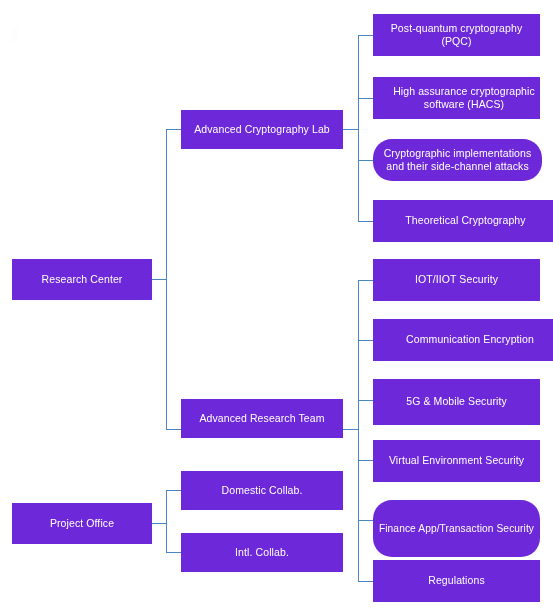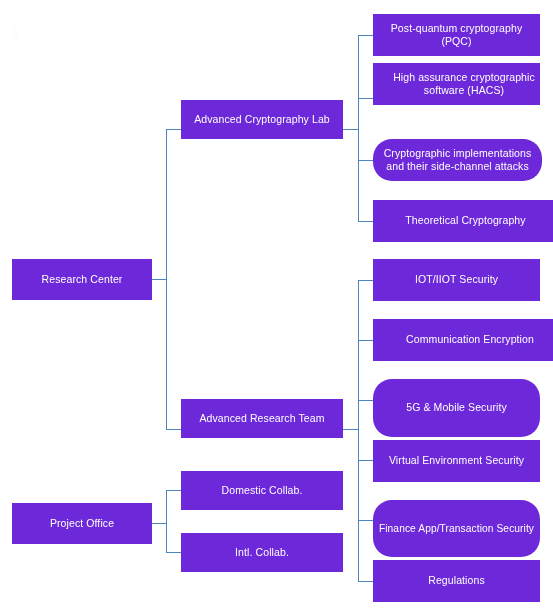--- a/index.html
+++ b/index.html
@@ -85,41 +85,41 @@
 
   <div class="connector h" style="left:152px; top:523px; width:15px;"></div>
   <div class="connector v" style="left:166px; top:490px; height:63px;"></div>
   <div class="connector h" style="left:166px; top:490px; width:16px;"></div>
   <div class="connector h" style="left:166px; top:552px; width:16px;"></div>
 
   <div class="node" style="left:12px; top:259px; width:140px; height:41px;">Research Center</div>
 
   <div class="node" style="left:12px; top:503px; width:140px; height:41px;">Project Office</div>
 
-  <div class="node" style="left:181px; top:100px; width:162px; height:39px;">Advanced Cryptography Lab</div>
+  <div class="node" style="left:181px; top:110px; width:162px; height:39px;">Advanced Cryptography Lab</div>
 
   <div class="node" style="left:181px; top:399px; width:162px; height:39px;">Advanced Research Team</div>
 
   <div class="node" style="left:181px; top:471px; width:162px; height:39px;">Domestic Collab.</div>
 
   <div class="node" style="left:181px; top:533px; width:162px; height:39px;">Intl. Collab.</div>
 
   <div class="node" style="left:373px; top:14px; width:167px; height:42px;">Post-quantum cryptography (PQC)</div>
 
-  <div class="node" style="left:373px; top:63px; width:167px; height:42px;padding-left:17px;">High assurance cryptographic software (HACS)</div>
+  <div class="node" style="left:373px; top:77px; width:167px; height:42px;padding-left:17px;">High assurance cryptographic software (HACS)</div>
 
   <div class="node" style="left:373px; top:139px; width:169px; height:42px;border-radius:19px;">Cryptographic implementations and their side-channel attacks</div>
 
   <div class="node" style="left:373px; top:200px; width:185px; height:42px;">Theoretical Cryptography</div>
 
   <div class="node" style="left:373px; top:259px; width:167px; height:42px;">IOT/IIOT Security</div>
 
   <div class="node" style="left:373px; top:319px; width:194px; height:42px;">Communication Encryption</div>
 
-  <div class="node" style="left:373px; top:379px; width:167px; height:58px;border-radius:19px;">5G &amp; Mobile Security</div>
+  <div class="node" style="left:373px; top:379px; width:167px; height:46px;">5G &amp; Mobile Security</div>
 
   <div class="node" style="left:373px; top:440px; width:167px; height:42px;">Virtual Environment Security</div>
 
   <div class="node wide-text" style="left:373px; top:500px; width:167px; height:57px;border-radius:19px;">Finance App/Transaction Security</div>
 
   <div class="node" style="left:373px; top:560px; width:167px; height:42px;">Regulations</div>
 
 </div>
 
 </body></html>

